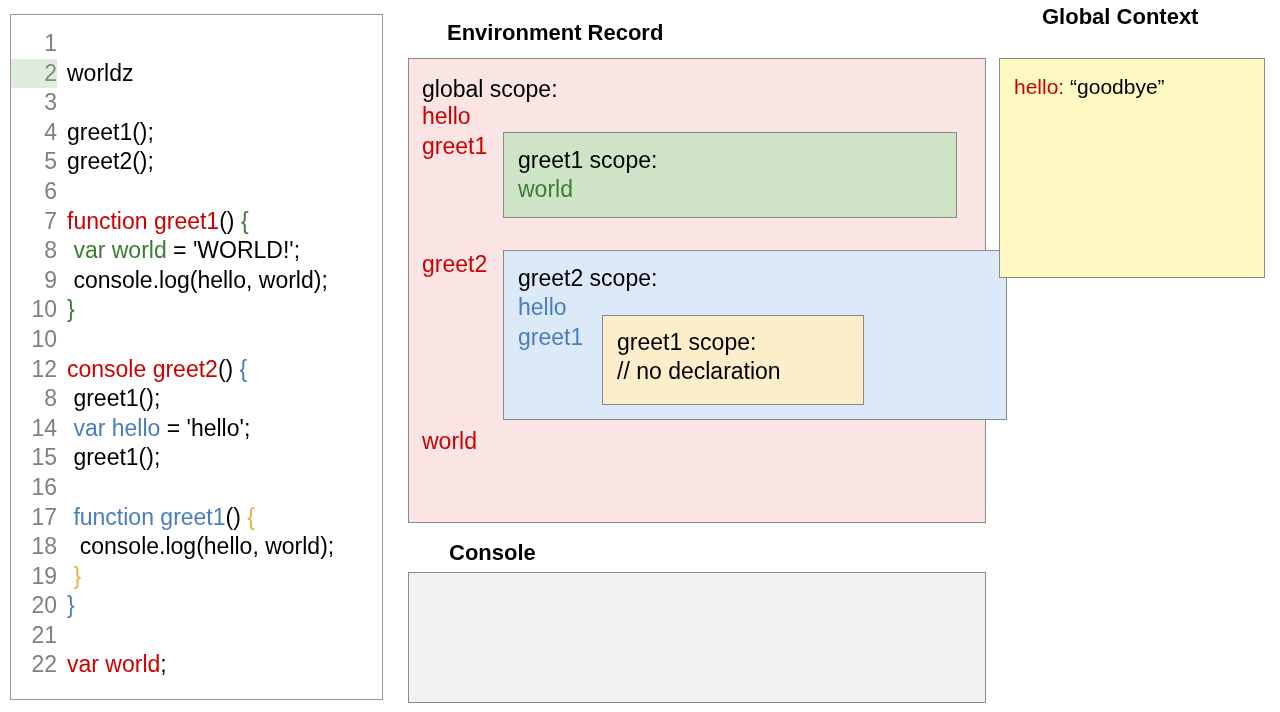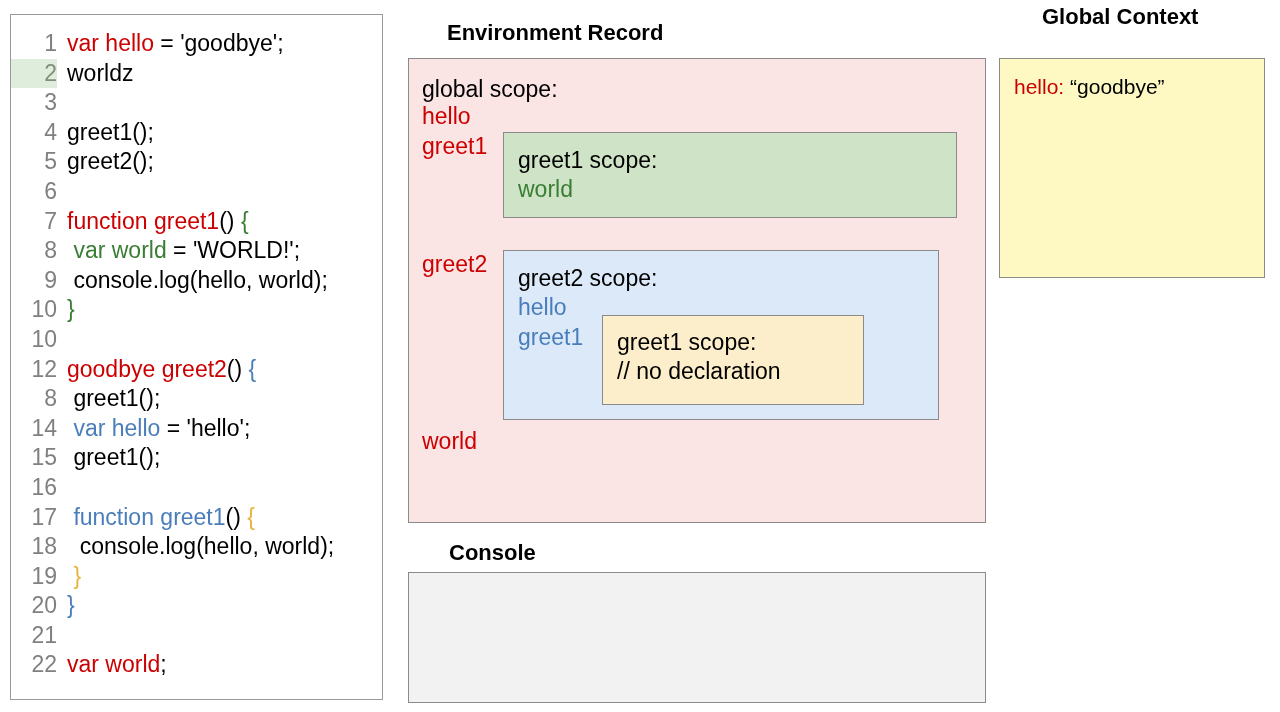--- a/index.html
+++ b/index.html
@@ -113,21 +113,21 @@
     border: 1px solid #8a8a8a;
   }
   #greet1-head  { left: 14px; top: 14px; }
   #greet1-world { left: 14px; top: 43px; }
 
   
   #greet2-box {
     position: absolute;
     left: 94px;
     top: 191px;
-    width: 436px;
+    width: 504px;
     height: 170px;
     box-sizing: border-box;
     background: #dce9f8;
     border: 1px solid #8a8a8a;
   }
   #greet2-head   { left: 14px; top: 14px; }
   #greet2-hello  { left: 14px; top: 43px; }
   #greet2-greet1 { left: 14px; top: 73px; }
 
   
@@ -180,32 +180,32 @@
     white-space: nowrap;
   }
   #global-entry .gkey { color: #cc0000; }
   #global-entry .gval { color: #000000; }
 </style>
 </head>
 <body>
 
 <div id="code-panel">
   <div id="code-lines">
-      <div class="code-line"><span class="ln">1</span><span class="code-text"><span class="tok-red">var hello</span><span class="tok-black"> = 'goodbye';</span></span></div>
+      <div class="code-line"><span class="ln">1</span></div>
       <div class="code-line"><span class="ln hl">2</span><span class="code-text"><span class="tok-black">worldz</span></span></div>
       <div class="code-line"><span class="ln">3</span><span class="code-text"></span></div>
       <div class="code-line"><span class="ln">4</span><span class="code-text"><span class="tok-black">greet1();</span></span></div>
       <div class="code-line"><span class="ln">5</span><span class="code-text"><span class="tok-black">greet2();</span></span></div>
       <div class="code-line"><span class="ln">6</span><span class="code-text"></span></div>
       <div class="code-line"><span class="ln">7</span><span class="code-text"><span class="tok-red">function greet1</span><span class="tok-black">() </span><span class="tok-green">{</span></span></div>
       <div class="code-line"><span class="ln">8</span><span class="code-text"><span class="tok-green"> var world</span><span class="tok-black"> = 'WORLD!';</span></span></div>
       <div class="code-line"><span class="ln">9</span><span class="code-text"><span class="tok-black"> console.log(hello, world);</span></span></div>
       <div class="code-line"><span class="ln">10</span><span class="code-text"><span class="tok-green">}</span></span></div>
       <div class="code-line"><span class="ln">10</span><span class="code-text"></span></div>
-      <div class="code-line"><span class="ln">12</span><span class="code-text"><span class="tok-red">goodbye greet2</span><span class="tok-black">() </span><span class="tok-blue">{</span></span></div>
+      <div class="code-line"><span class="ln">12</span><span class="code-text"><span class="tok-red">console greet2</span><span class="tok-black">() </span><span class="tok-blue">{</span></span></div>
       <div class="code-line"><span class="ln">8</span><span class="code-text"><span class="tok-black"> greet1();</span></span></div>
       <div class="code-line"><span class="ln">14</span><span class="code-text"><span class="tok-blue"> var hello</span><span class="tok-black"> = 'hello';</span></span></div>
       <div class="code-line"><span class="ln">15</span><span class="code-text"><span class="tok-black"> greet1();</span></span></div>
       <div class="code-line"><span class="ln">16</span><span class="code-text"></span></div>
       <div class="code-line"><span class="ln">17</span><span class="code-text"><span class="tok-blue"> function greet1</span><span class="tok-black">() </span><span class="tok-yellow">{</span></span></div>
       <div class="code-line"><span class="ln">18</span><span class="code-text"><span class="tok-black">  console.log(hello, world);</span></span></div>
       <div class="code-line"><span class="ln">19</span><span class="code-text"><span class="tok-yellow"> }</span></span></div>
       <div class="code-line"><span class="ln">20</span><span class="code-text"><span class="tok-blue">}</span></span></div>
       <div class="code-line"><span class="ln">21</span><span class="code-text"></span></div>
       <div class="code-line"><span class="ln">22</span><span class="code-text"><span class="tok-red">var world</span><span class="tok-black">;</span></span></div>

